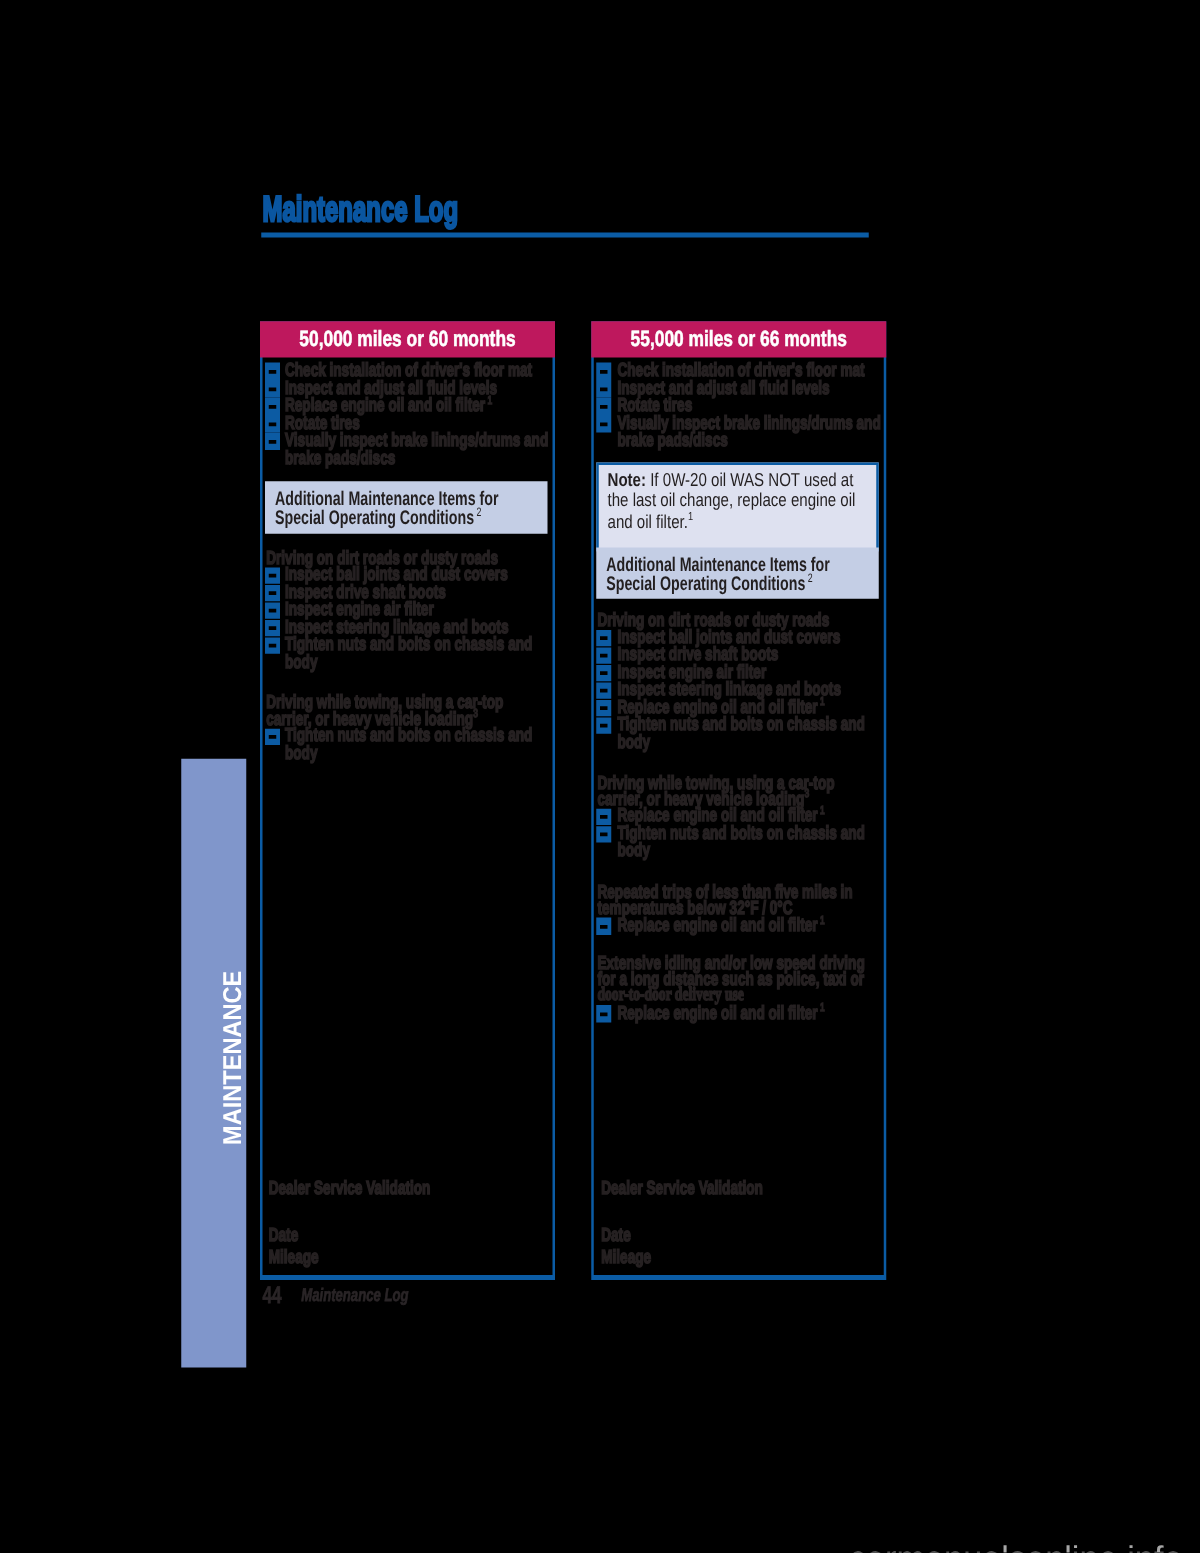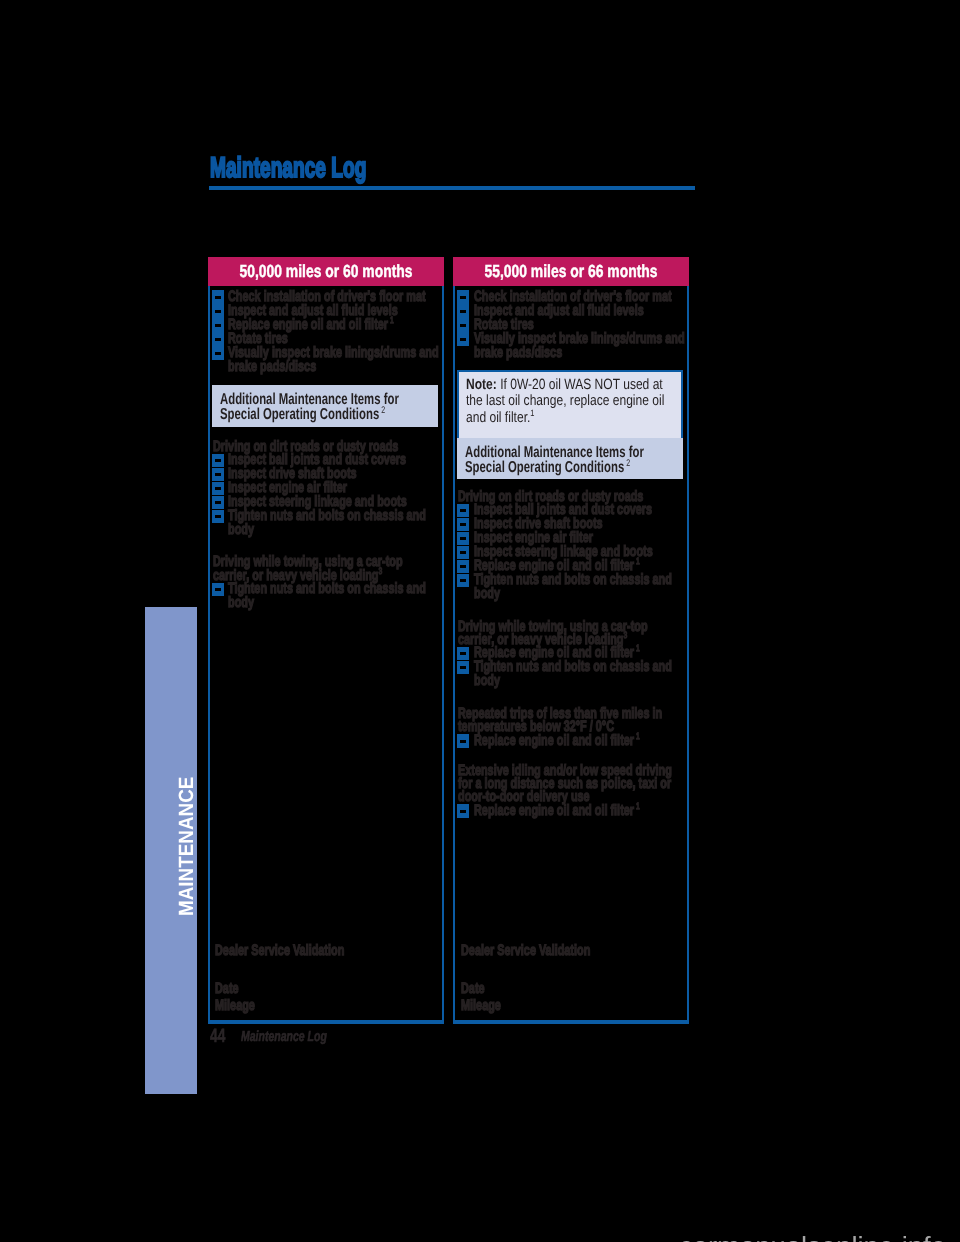--- a/index.html
+++ b/index.html
@@ -21,21 +21,21 @@
   #side-tab-label{position:absolute;left:31.6px;top:308.5px;
       transform:rotate(-90deg) scaleX(0.916);transform-origin:0 0;
       color:#ffffff;font-weight:bold;font-size:20.6px;line-height:20.6px;
       white-space:nowrap;}
 
   
   .col{position:absolute;top:237px;width:236.2px;height:767px;
        border:2.1px solid #0b5ca5;border-bottom-width:4.6px;
        box-sizing:border-box;background:#000;}
   #col-left{left:207.8px;}
-  #col-right{left:453px;}
+  #col-right{left:473px;}
 
   .col-head{position:absolute;left:-2.1px;top:-2.1px;width:236.2px;height:29px;
       background:#be185d;color:#ffffff;}
   .col-head span{position:absolute;left:50%;top:5.6px;
       font-weight:bold;font-size:17.6px;line-height:17.6px;white-space:nowrap;
       -webkit-text-stroke:0.45px #ffffff;
       transform:translateX(-50%) scaleX(0.79);}
 
   .col-body{position:absolute;left:2.1px;top:30.9px;width:226.2px;}
   .row{position:relative;height:13.86px;}
@@ -308,21 +308,21 @@
             <i></i>
           </span>
           <span class="txt ind">Replace engine oil and oil filter<sup> 1</sup></span>
         </div>
         <div class="row" style="position: absolute; left: 0px; top: 473.69px; width: 100%;">
           <span class="txt noind">Extensive idling and/or low speed driving</span>
         </div>
         <div class="row" style="position: absolute; left: 0px; top: 487.09px; width: 100%; text-align: center;">
           <span class="txt noind">for a long distance such as police, taxi or</span>
         </div>
-        <div class="row" style="position: absolute; left: 0px; top: 500.49px; width: 100%;">
+        <div class="row" style="position: absolute; left: 0px; top: 500.49px; width: 100%; font-family: Liberation Serif, serif;">
           <span class="txt noind">door-to-door delivery use</span>
         </div>
         <div class="row" style="position: absolute; left: 0px; top: 513.89px; width: 100%;">
           <span class="cb">
             <i></i>
           </span>
           <span class="txt ind">Replace engine oil and oil filter<sup> 1</sup></span>
         </div>
         <div class="validation" style="position: absolute; left: 0px; top: 654.5px; width: 100%;">
           <div class="row" style="position: absolute; top: 0px; width: 100%;">

